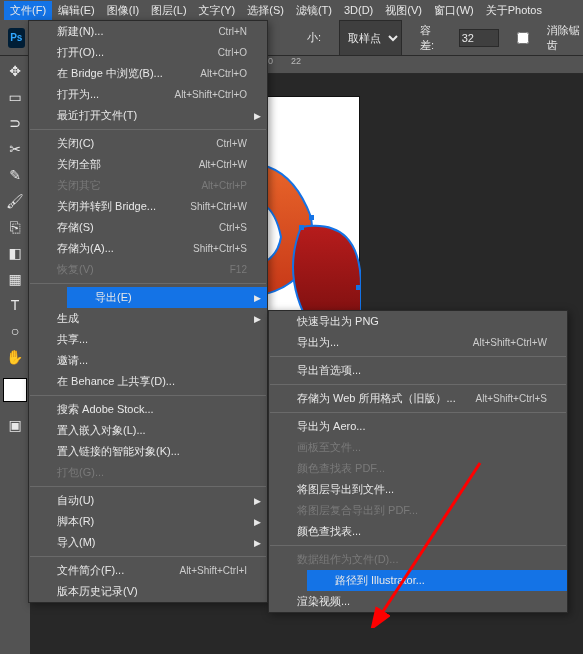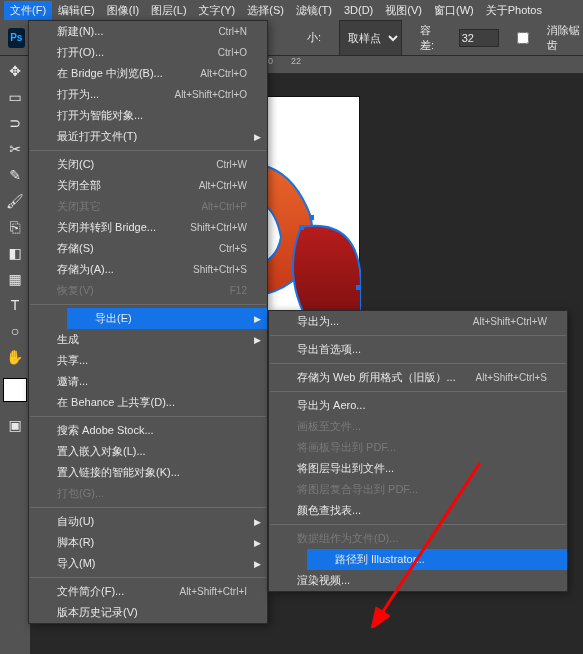--- a/index.html
+++ b/index.html
@@ -144,23 +144,20 @@
     </div>
     <div class="menu-item">
       <span>在 Bridge 中浏览(B)...</span>
       <span class="shortcut">Alt+Ctrl+O</span>
     </div>
     <div class="menu-item">
       <span>打开为...</span>
       <span class="shortcut">Alt+Shift+Ctrl+O</span>
     </div>
     <div class="menu-item">
-      <span>打开为智能对象...</span>
-    </div>
-    <div class="menu-item">
       <span>最近打开文件(T)</span>
       <span class="submenu-arrow">▶</span>
     </div>
     <div class="menu-sep"></div>
     <div class="menu-item">
       <span>关闭(C)</span>
       <span class="shortcut">Ctrl+W</span>
     </div>
     <div class="menu-item">
       <span>关闭全部</span>
@@ -234,41 +231,44 @@
     <div class="menu-item">
       <span>文件简介(F)...</span>
       <span class="shortcut">Alt+Shift+Ctrl+I</span>
     </div>
     <div class="menu-item">
       <span>版本历史记录(V)</span>
     </div>
   </div>
 <div class="dropdown menu2" id="menu2">
     <div class="menu-item">
+      <span>快速导出为 PNG</span>
+    </div>
+    <div class="menu-item">
       <span>导出为...</span>
       <span class="shortcut">Alt+Shift+Ctrl+W</span>
     </div>
     <div class="menu-sep"></div>
     <div class="menu-item">
       <span>导出首选项...</span>
     </div>
     <div class="menu-sep"></div>
     <div class="menu-item">
       <span>存储为 Web 所用格式（旧版）...</span>
       <span class="shortcut">Alt+Shift+Ctrl+S</span>
     </div>
     <div class="menu-sep"></div>
     <div class="menu-item">
       <span>导出为 Aero...</span>
     </div>
     <div class="menu-item disabled">
       <span>画板至文件...</span>
     </div>
     <div class="menu-item disabled">
-      <span>将画板导出到 PDF...</span>
+      <span>颜色查找表 PDF...</span>
     </div>
     <div class="menu-item">
       <span>将图层导出到文件...</span>
     </div>
     <div class="menu-item disabled">
       <span>将图层复合导出到 PDF...</span>
     </div>
     <div class="menu-item">
       <span>颜色查找表...</span>
     </div>

